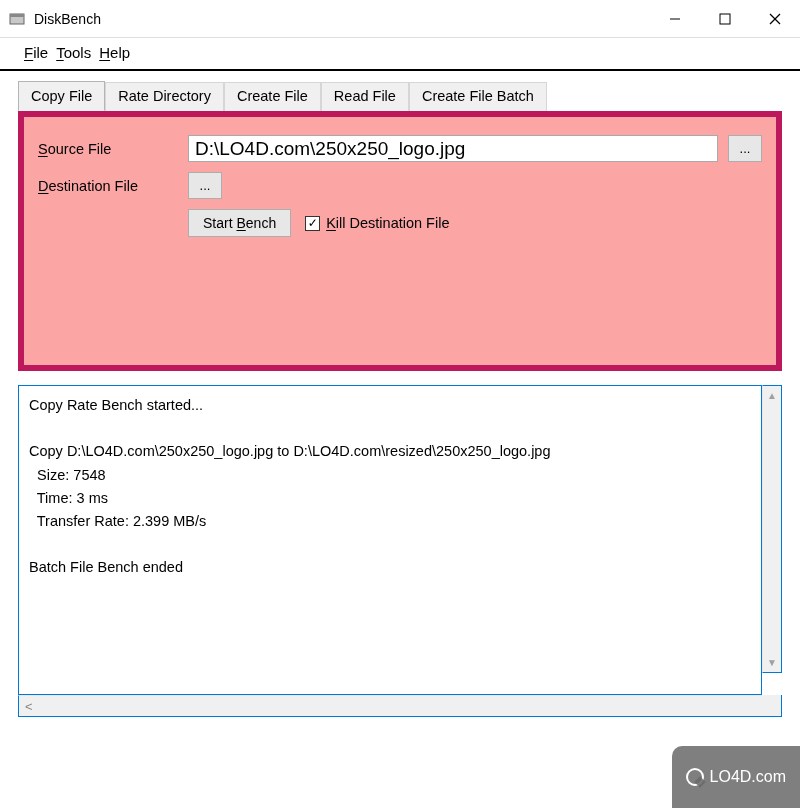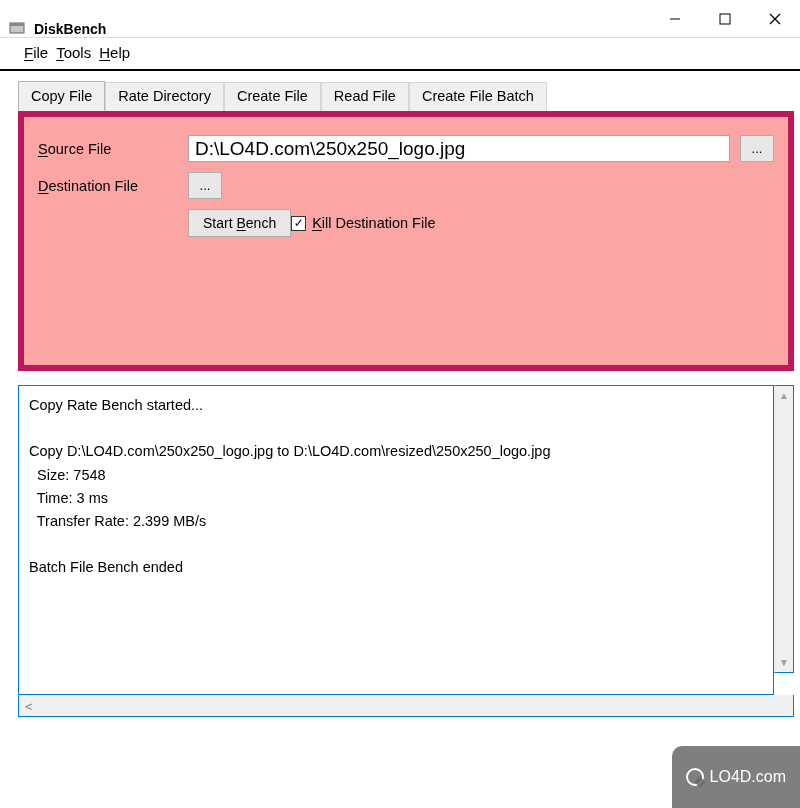--- a/index.html
+++ b/index.html
@@ -14,23 +14,22 @@
       height: 808px;
       overflow: hidden;
       position: relative;
     }
     
     .titlebar {
       height: 38px;
       background: #ffffff;
       border-bottom: 1px solid #dedede;
       display: flex;
-      align-items: flex-end;
+      align-items: center;
       padding-left: 8px;
-      font-weight: bold;
     }
     .titlebar-icon {
       width: 18px;
       height: 18px;
       display: inline-flex;
       align-items: center;
       justify-content: center;
       margin-right: 8px;
     }
     .titlebar-title {
@@ -63,21 +62,21 @@
       gap: 8px;
     }
     .menubar-item {
       font-size: 15px;
       color: #000;
     }
     .u { text-decoration: underline; text-underline-offset: 2px; }
 
     
     .content {
-      padding: 10px 6px 10px 18px;
+      padding: 10px 18px 10px 18px;
     }
 
     
     .tabstrip {
       display: flex;
       position: relative;
       margin-bottom: 0;
     }
     .tab {
       font-size: 14.5px;
@@ -143,20 +142,21 @@
       display: flex;
       align-items: center;
       justify-content: center;
       font-size: 13px;
     }
     .action-row {
       display: flex;
       align-items: center;
       margin-top: 8px;
       margin-left: 150px;
+      gap: 14px;
     }
     .start-btn {
       padding: 5px 14px;
       background: #e7e7e7;
       border: 1px solid #adadad;
       font-size: 14px;
     }
     .checkbox-wrap {
       display: flex;
       align-items: center;

